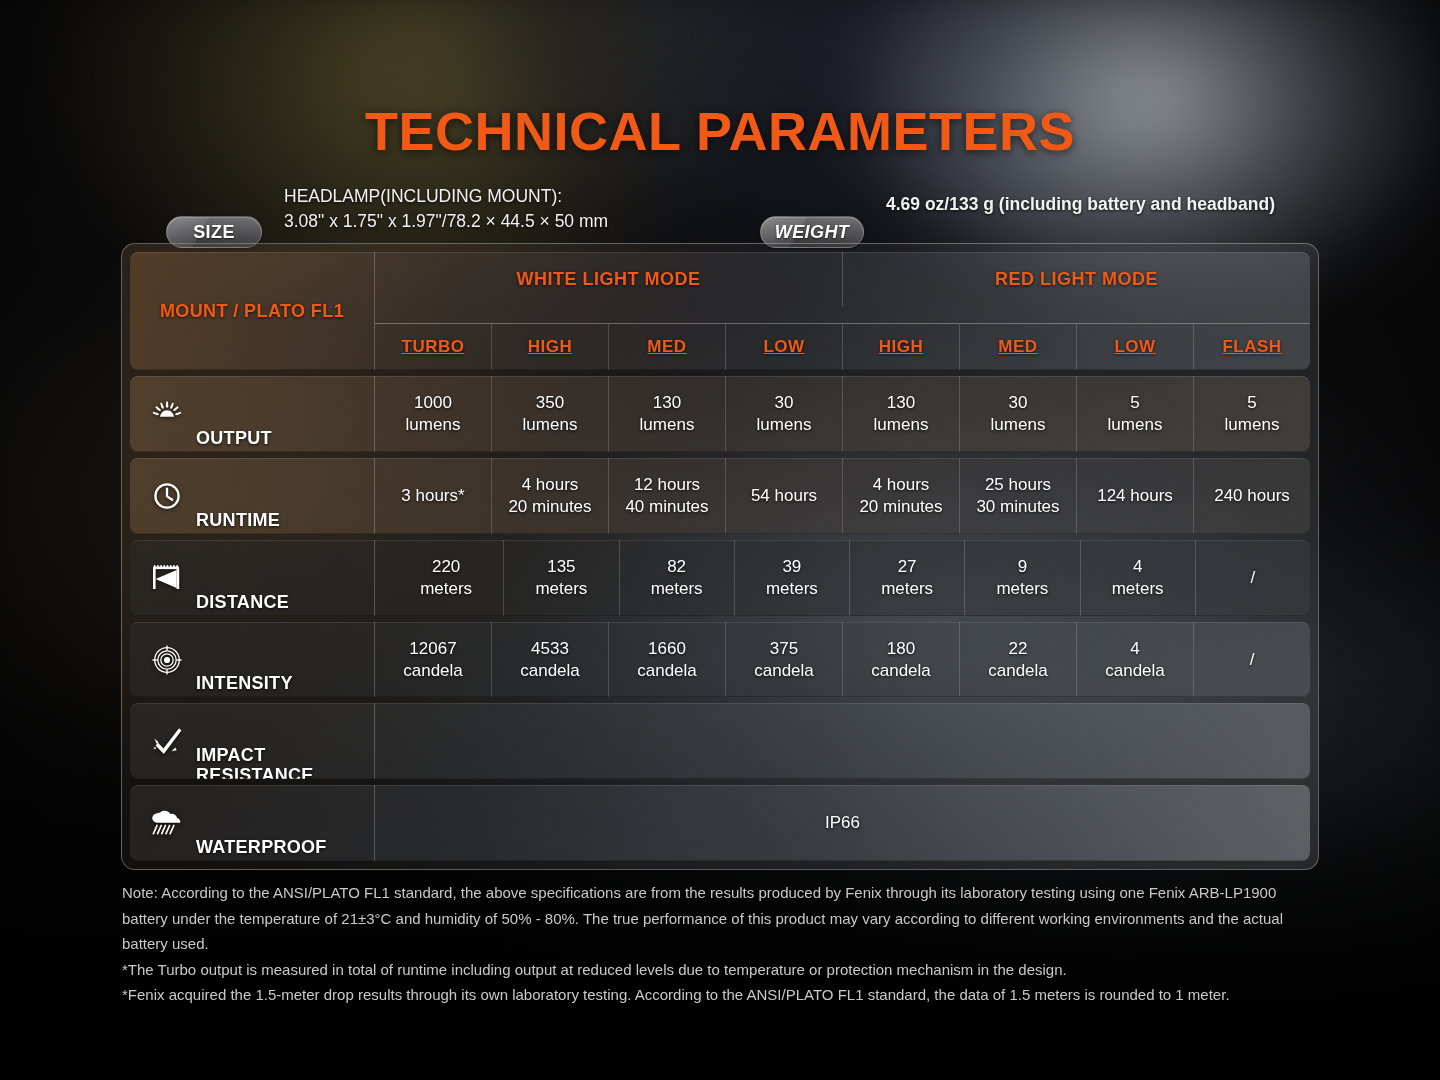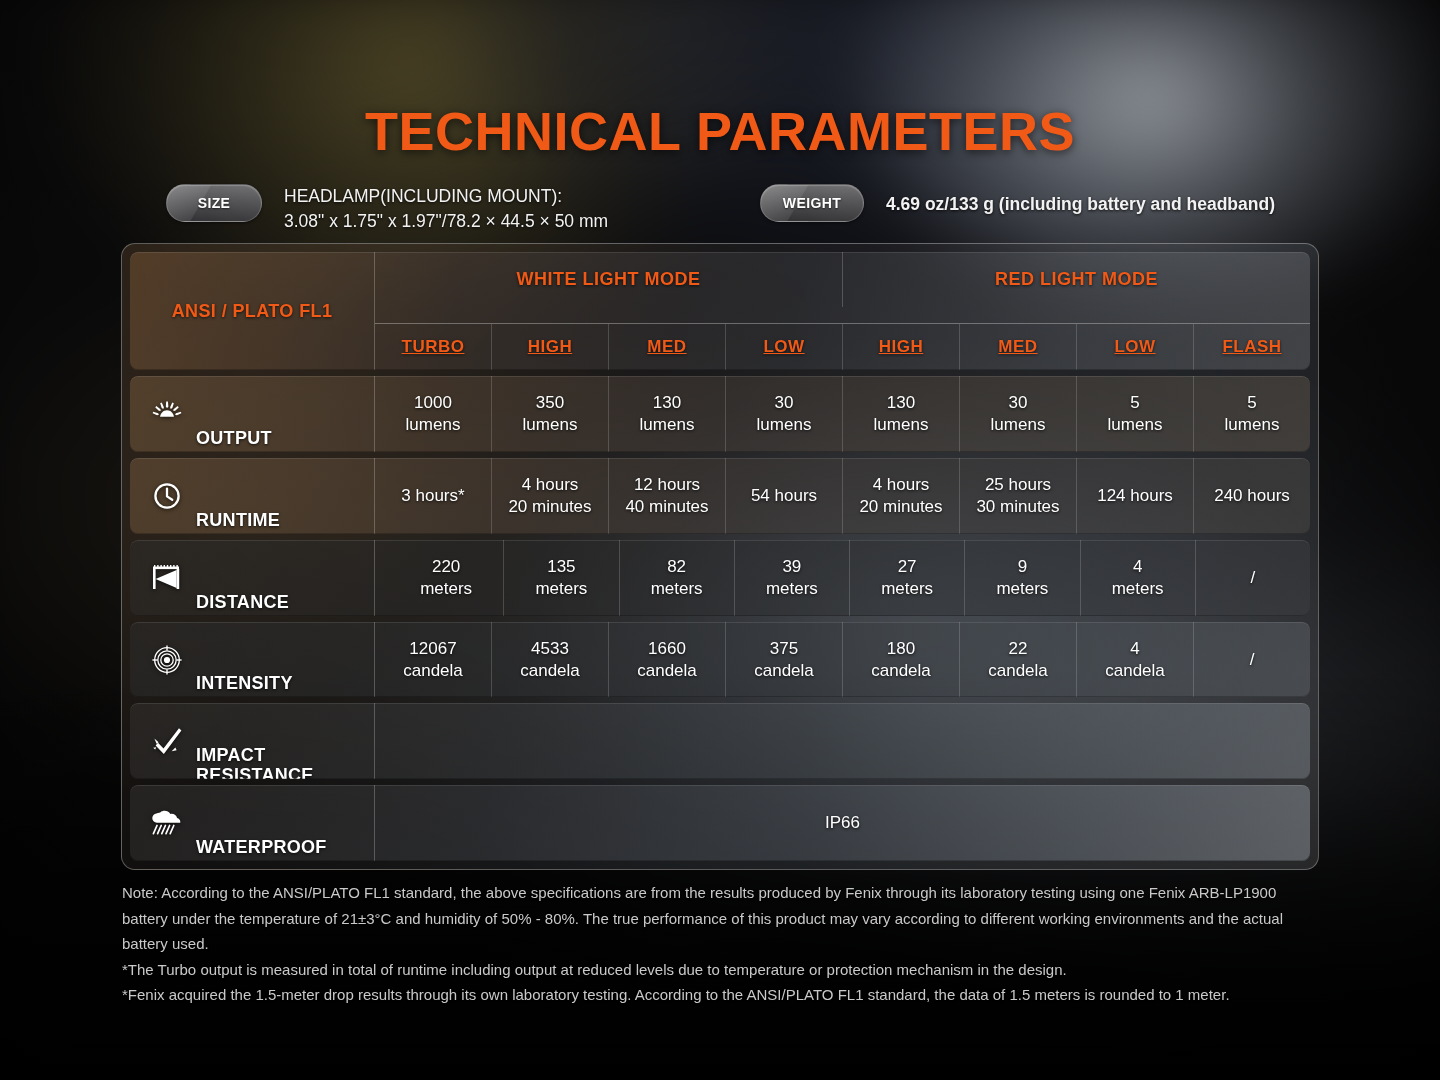--- a/index.html
+++ b/index.html
@@ -64,53 +64,54 @@
     left: 166px;
     width: 1160px;
     height: 48px;
   }
 
   .pill {
     display: inline-flex;
     align-items: center;
     justify-content: center;
     width: 96px;
-    height: 38px;
+    height: 32px;
     border-radius: 19px;
     color: #fff;
-    font-size: 14px;
+    font-size: 18px;
     font-weight: bold;
     letter-spacing: 0.4px;
     background:
       linear-gradient(120deg, rgba(255,255,255,0.22) 0%, rgba(255,255,255,0.10) 38%, rgba(255,255,255,0.02) 39%, rgba(255,255,255,0.07) 100%),
       linear-gradient(180deg, #6a6a6c 0%, #4b4b4d 48%, #2e2e30 100%);
     border: 1px solid rgba(255,255,255,0.18);
     box-shadow: inset 0 1px 1px rgba(255,255,255,0.22), 0 1px 3px rgba(0,0,0,0.5);
     text-shadow: 0 1px 2px rgba(0,0,0,0.6);
+    margin-top: 32px;
   }
 
   .spec-block {
     position: absolute;
     display: flex;
     align-items: flex-start;
     gap: 22px;
   }
   .spec-size   { left: 0px;   top: 3px; }
   .spec-weight { left: 594px; top: 3px; }
 
   .spec-text {
     color: #f2f2f2;
     font-size: 17.5px;
     line-height: 25px;
     text-shadow: 0 1px 3px rgba(0,0,0,0.85);
     white-space: nowrap;
     padding-top: 0px;
   }
   .spec-weight .spec-text { padding-top: 8px; font-weight: bold; }
-  .spec-weight .pill { width: 104px; }
+  .spec-weight .pill { width: 104px; font-style: italic; }
 
   
   .table-frame {
     position: absolute;
     left: 121px;
     top: 243px;
     width: 1198px;
     height: 627px;
     border-radius: 14px;
     border: 1px solid rgba(190,190,190,0.42);
@@ -295,21 +296,21 @@
       <div class="pill">WEIGHT</div>
       <div class="spec-text">4.69 oz/133 g (including battery and headband)</div>
     </div>
 
   </div>
 
   <div class="table-frame">
     <div class="tbl" id="tbl">
 
       <div class="band band-head">
-        <div class="hd-label">ANSI / PLATO FL1</div>
+        <div class="hd-label">MOUNT / PLATO FL1</div>
         <div class="hd-modes">
           <div class="hd-modes-top">
             <div class="mode-title white">WHITE LIGHT MODE</div>
             <div class="mode-title red">RED LIGHT MODE</div>
           </div>
           <div class="hd-modes-bot" id="levels-row">
               <div class="lvl">TURBO</div>
               <div class="lvl">HIGH</div>
               <div class="lvl">MED</div>
               <div class="lvl">LOW</div>

